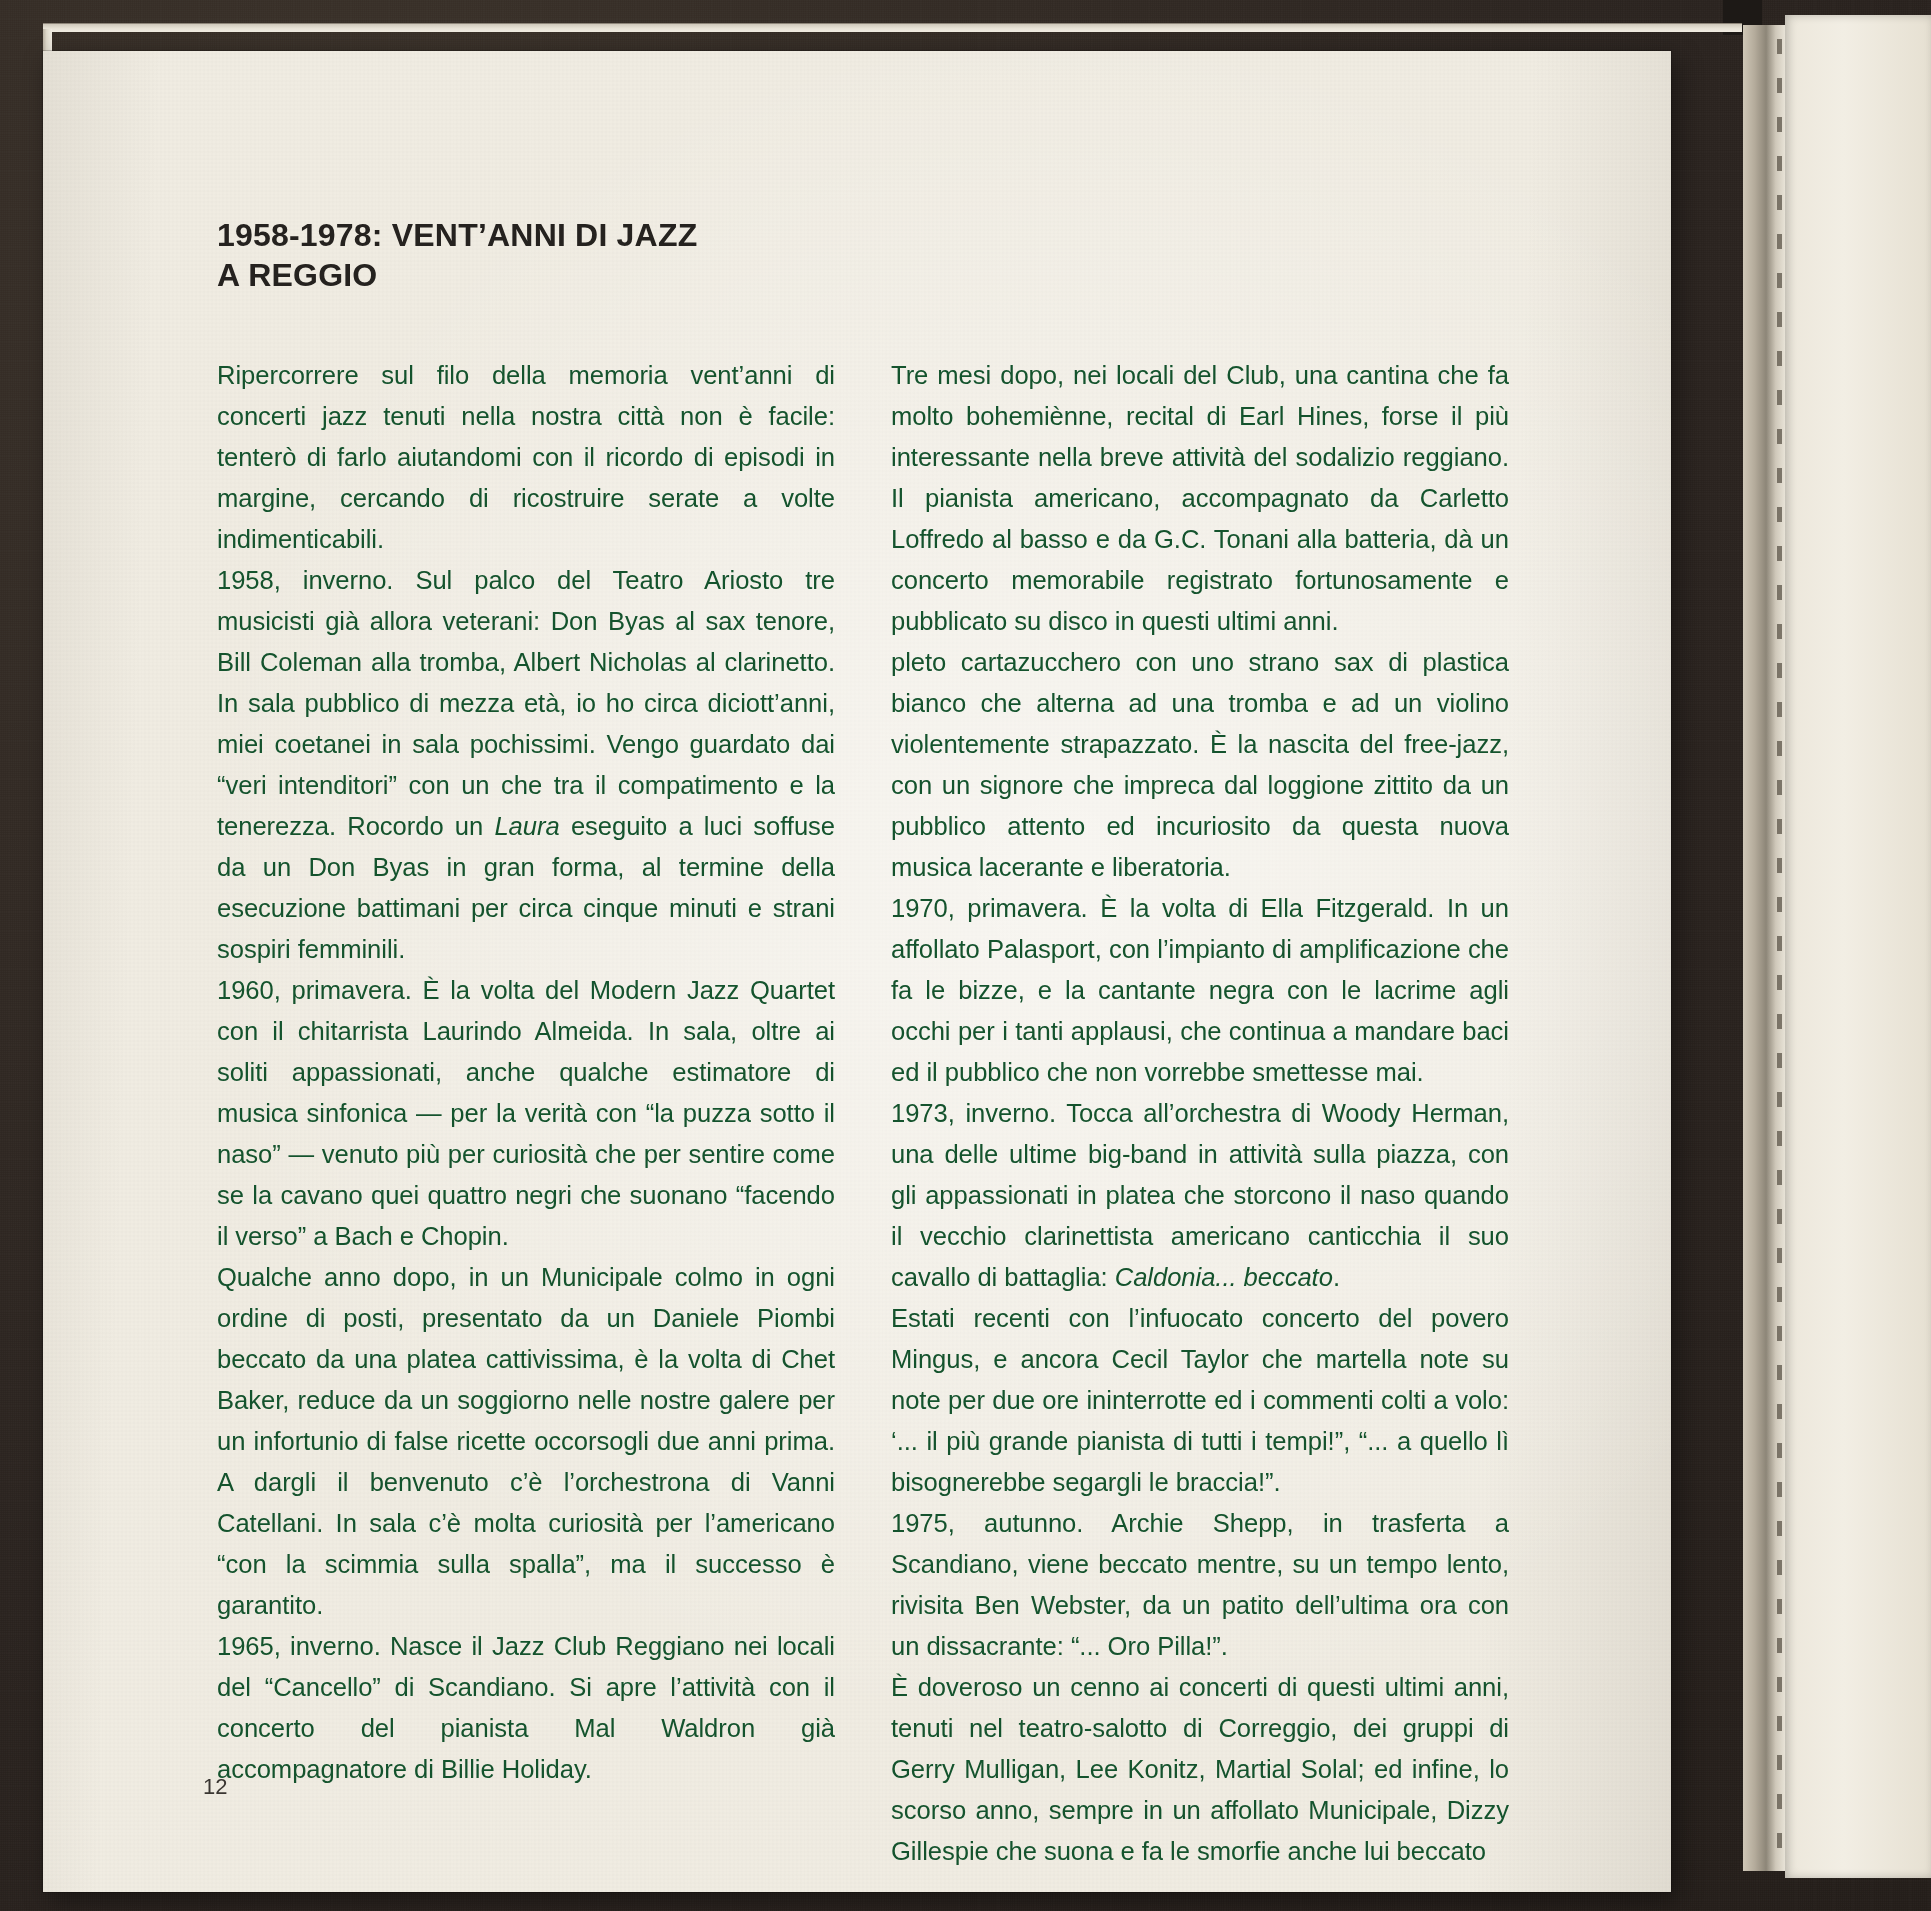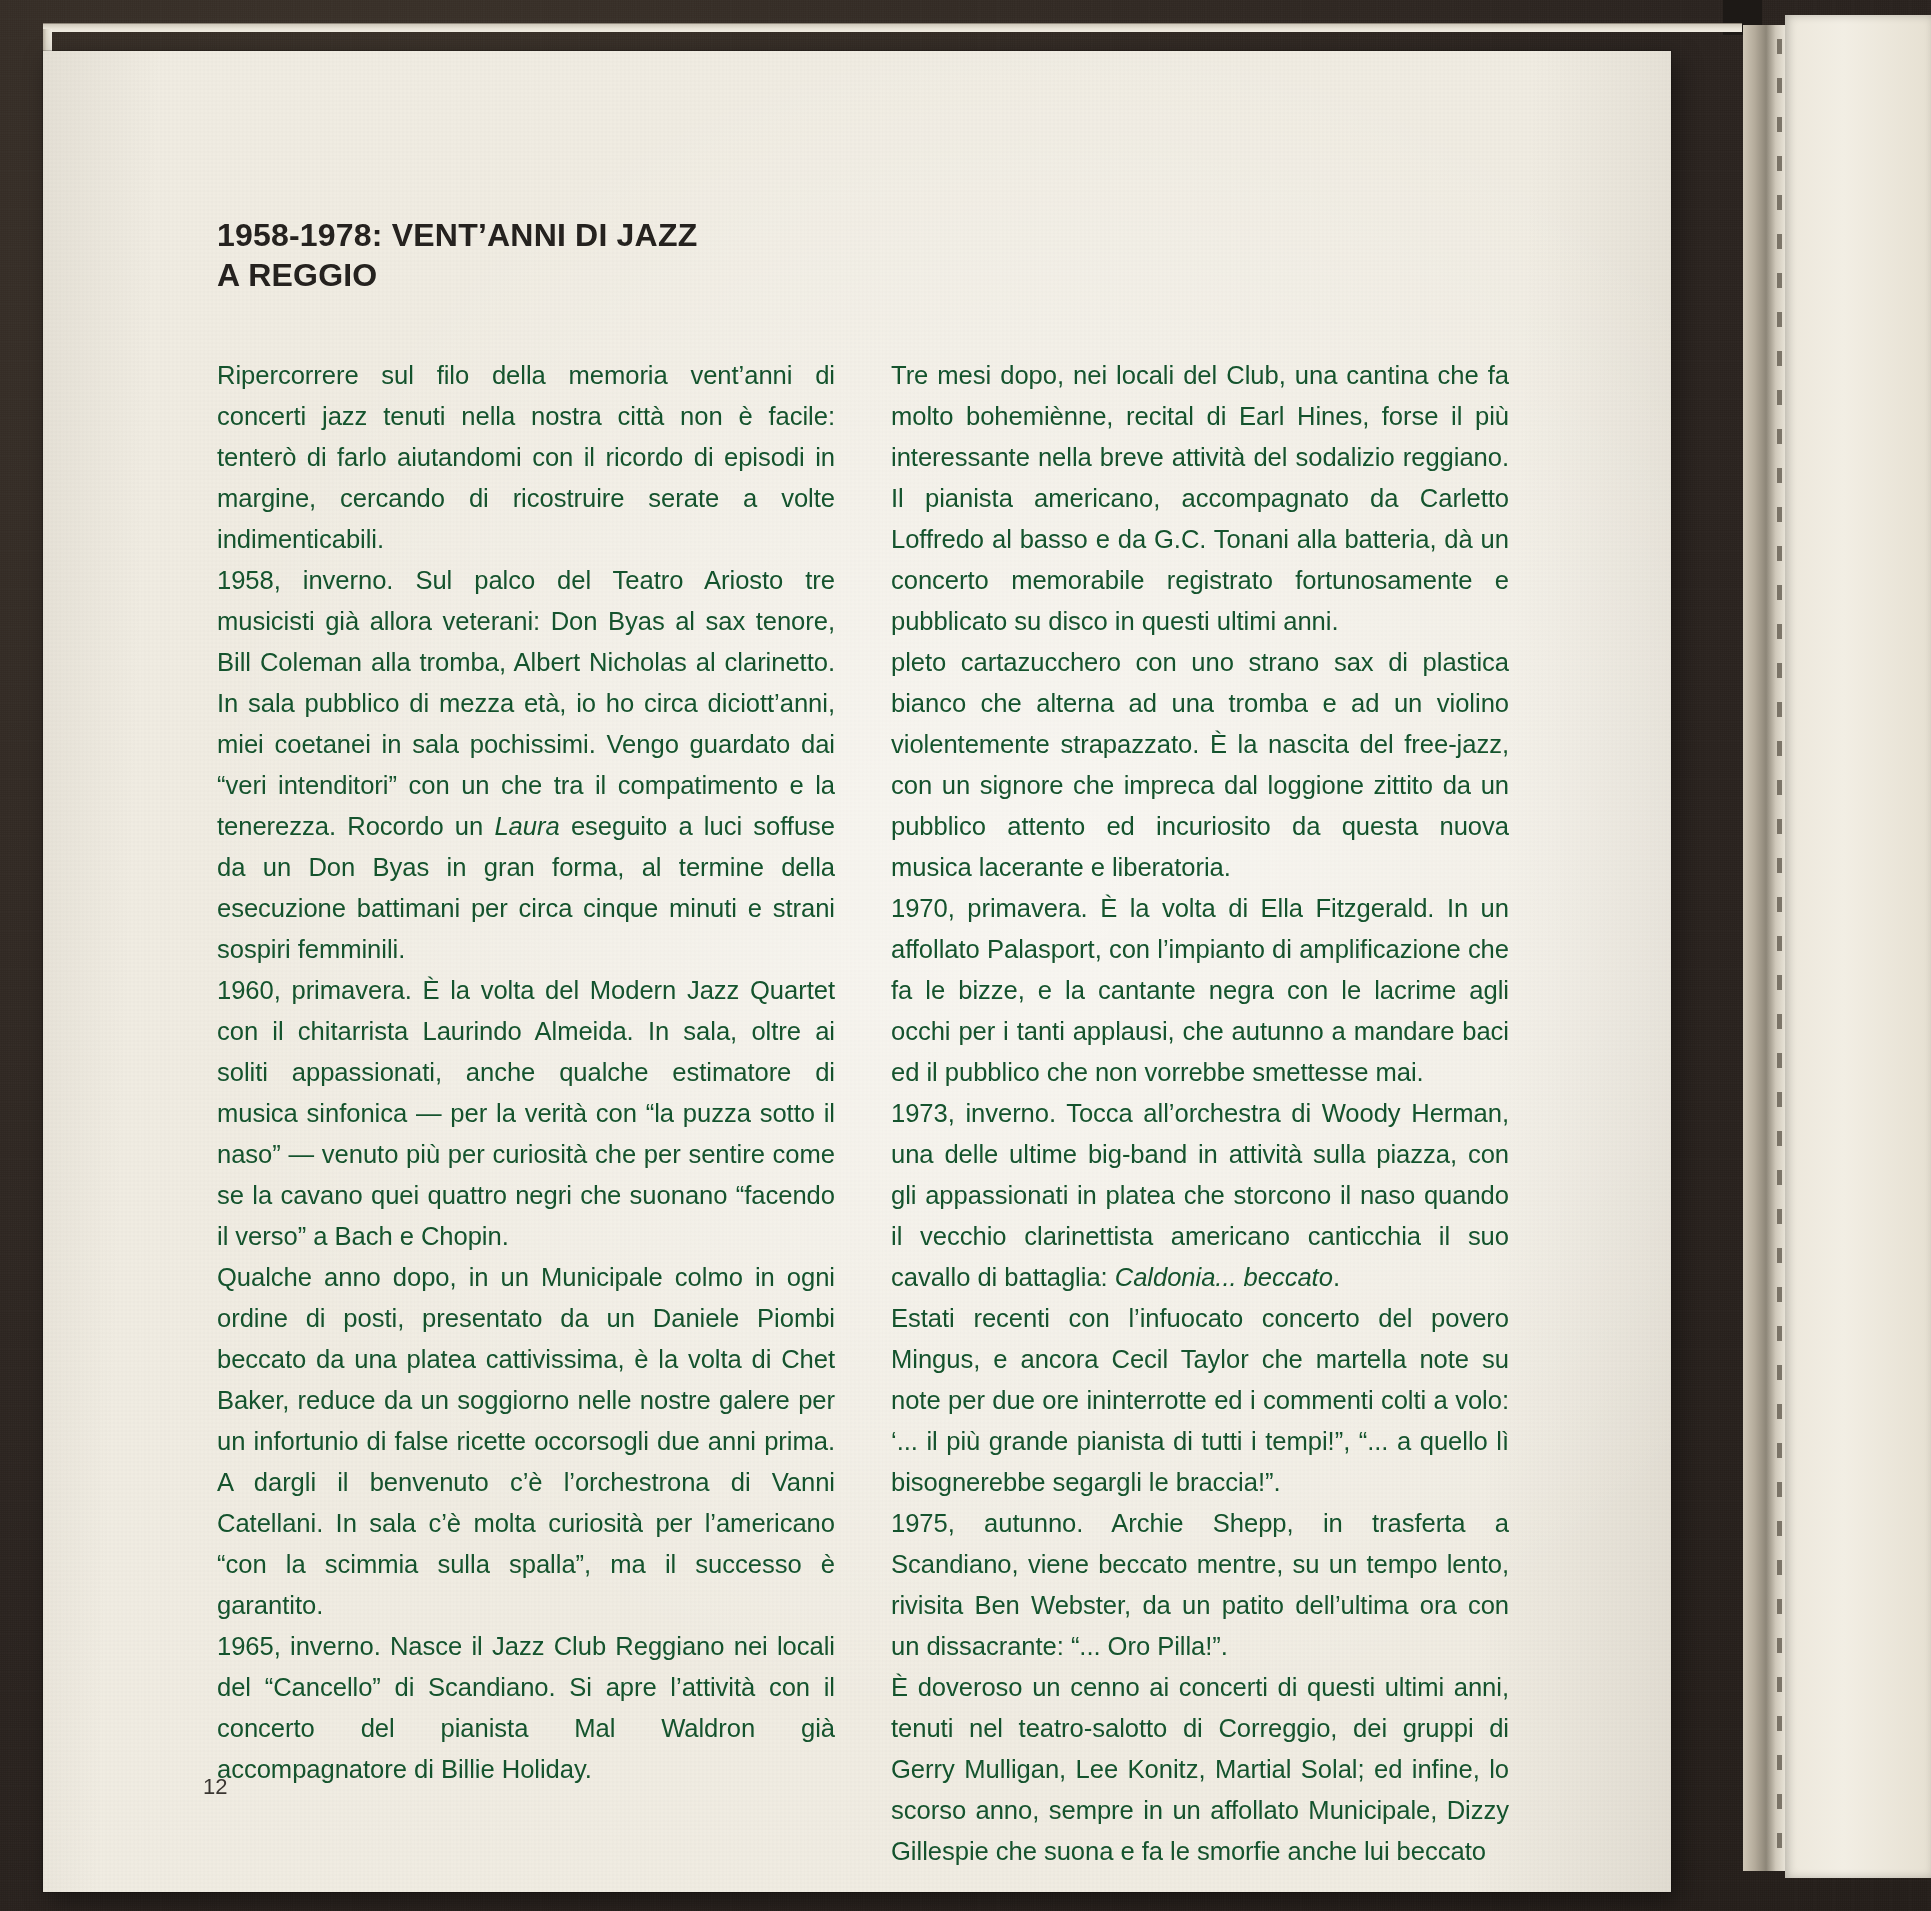--- a/index.html
+++ b/index.html
@@ -154,21 +154,21 @@
       <div class="column" id="col-left">
           <p class="para">Ripercorrere sul filo della memoria vent’anni di concerti jazz tenuti nella nostra città non è facile: tenterò di farlo aiutandomi con il ricordo di episodi in margine, cercando di ricostruire serate a volte indimenticabili.</p>
           <p class="para">1958, inverno. Sul palco del Teatro Ariosto tre musicisti già allora veterani: Don Byas al sax tenore, Bill Coleman alla tromba, Albert Nicholas al clarinetto. In sala pubblico di mezza età, io ho circa diciott’anni, miei coetanei in sala pochissimi. Vengo guardato dai “veri intenditori” con un che tra il compatimento e la tenerezza. Rocordo un <em>Laura</em> eseguito a luci soffuse da un Don Byas in gran forma, al termine della esecuzione battimani per circa cinque minuti e strani sospiri femminili.</p>
           <p class="para">1960, primavera. È la volta del Modern Jazz Quartet con il chitarrista Laurindo Almeida. In sala, oltre ai soliti appassionati, anche qualche estimatore di musica sinfonica — per la verità con “la puzza sotto il naso” — venuto più per curiosità che per sentire come se la cavano quei quattro negri che suonano “facendo il verso” a Bach e Chopin.</p>
           <p class="para">Qualche anno dopo, in un Municipale colmo in ogni ordine di posti, presentato da un Daniele Piombi beccato da una platea cattivissima, è la volta di Chet Baker, reduce da un soggiorno nelle nostre galere per un infortunio di false ricette occorsogli due anni prima. A dargli il benvenuto c’è l’orchestrona di Vanni Catellani. In sala c’è molta curiosità per l’americano “con la scimmia sulla spalla”, ma il successo è garantito.</p>
           <p class="para">1965, inverno. Nasce il Jazz Club Reggiano nei locali del “Cancello” di Scandiano. Si apre l’attività con il concerto del pianista Mal Waldron già accompagnatore di Billie Holiday.</p>
         </div>
       <div class="column" id="col-right">
           <p class="para">Tre mesi dopo, nei locali del Club, una cantina che fa molto bohemiènne, recital di Earl Hines, forse il più interessante nella breve attività del sodalizio reggiano. Il pianista americano, accompagnato da Carletto Loffredo al basso e da G.C. Tonani alla batteria, dà un concerto memorabile registrato fortunosamente e pubblicato su disco in questi ultimi anni.</p>
           <p class="para">pleto cartazucchero con uno strano sax di plastica bianco che alterna ad una tromba e ad un violino violentemente strapazzato. È la nascita del free-jazz, con un signore che impreca dal loggione zittito da un pubblico attento ed incuriosito da questa nuova musica lacerante e liberatoria.</p>
-          <p class="para">1970, primavera. È la volta di Ella Fitzgerald. In un affollato Palasport, con l’impianto di amplificazione che fa le bizze, e la cantante negra con le lacrime agli occhi per i tanti applausi, che autunno a mandare baci ed il pubblico che non vorrebbe smettesse mai.</p>
+          <p class="para">1970, primavera. È la volta di Ella Fitzgerald. In un affollato Palasport, con l’impianto di amplificazione che fa le bizze, e la cantante negra con le lacrime agli occhi per i tanti applausi, che continua a mandare baci ed il pubblico che non vorrebbe smettesse mai.</p>
           <p class="para">1973, inverno. Tocca all’orchestra di Woody Herman, una delle ultime big-band in attività sulla piazza, con gli appassionati in platea che storcono il naso quando il vecchio clarinettista americano canticchia il suo cavallo di battaglia: <em>Caldonia... beccato</em>.</p>
           <p class="para">Estati recenti con l’infuocato concerto del povero Mingus, e ancora Cecil Taylor che martella note su note per due ore ininterrotte ed i commenti colti a volo: ‘... il più grande pianista di tutti i tempi!”, “... a quello lì bisognerebbe segargli le braccia!”.</p>
           <p class="para">1975, autunno. Archie Shepp, in trasferta a Scandiano, viene beccato mentre, su un tempo lento, rivisita Ben Webster, da un patito dell’ultima ora con un dissacrante: “... Oro Pilla!”.</p>
           <p class="para">È doveroso un cenno ai concerti di questi ultimi anni, tenuti nel teatro-salotto di Correggio, dei gruppi di Gerry Mulligan, Lee Konitz, Martial Solal; ed infine, lo scorso anno, sempre in un affollato Municipale, Dizzy Gillespie che suona e fa le smorfie anche lui beccato</p>
         </div>
     </div>
 
   </div>
 
   <div id="folio">12</div>

